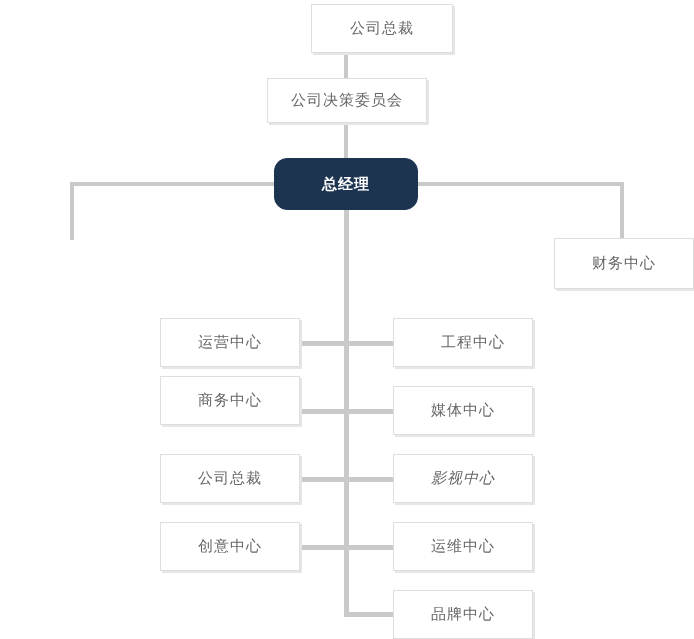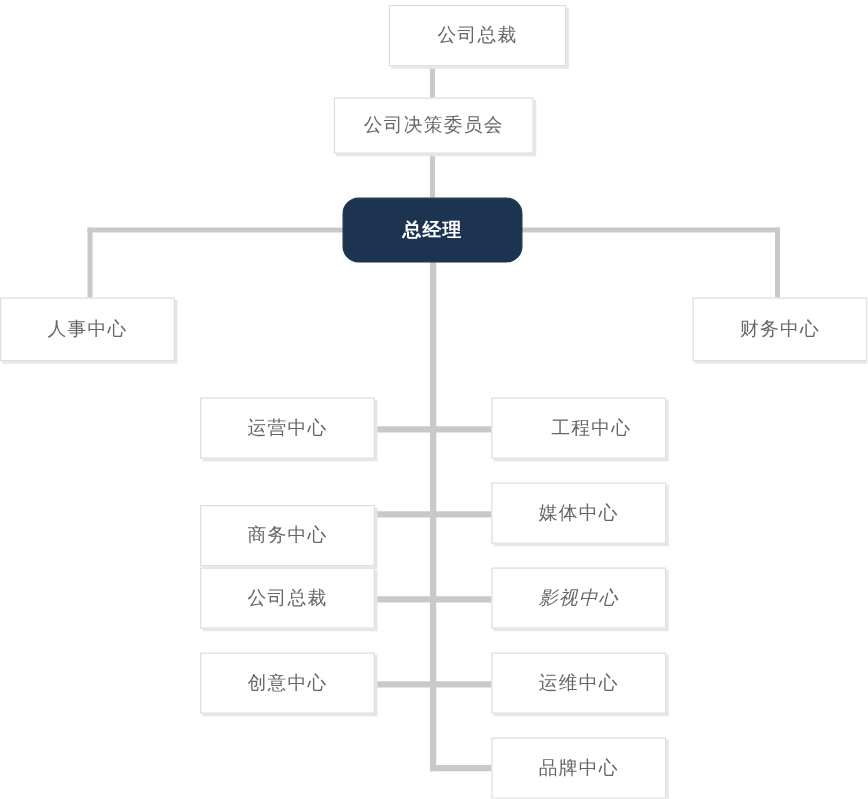--- a/index.html
+++ b/index.html
@@ -81,37 +81,34 @@
   </div>
 
   <div class="node" style="left:267px; top:78px; width:160px; height:45px;">
     <span class="node-label">公司决策委员会</span>
   </div>
 
   <div class="node primary" style="left:274px; top:158px; width:144px; height:52px;border-radius:13px;">
     <span class="node-label">总经理</span>
   </div>
 
-  <div class="node" style="left:0px; top:238px; width:140px; height:51px;">
-    <span class="node-label">人事中心</span>
-  </div>
 
   <div class="node" style="left:554px; top:238px; width:140px; height:51px;">
     <span class="node-label">财务中心</span>
   </div>
 
   <div class="node" style="left:160px; top:318px; width:140px; height:49px;">
     <span class="node-label">运营中心</span>
   </div>
 
   <div class="node" style="left:393px; top:318px; width:140px; height:49px;padding-left:20px;">
     <span class="node-label">工程中心</span>
   </div>
 
-  <div class="node" style="left:160px; top:404px; width:140px; height:49px;">
+  <div class="node" style="left:160px; top:376px; width:140px; height:49px;">
     <span class="node-label">商务中心</span>
   </div>
 
   <div class="node" style="left:393px; top:386px; width:140px; height:49px;">
     <span class="node-label">媒体中心</span>
   </div>
 
   <div class="node" style="left:160px; top:454px; width:140px; height:49px;">
     <span class="node-label">公司总裁</span>
   </div>

